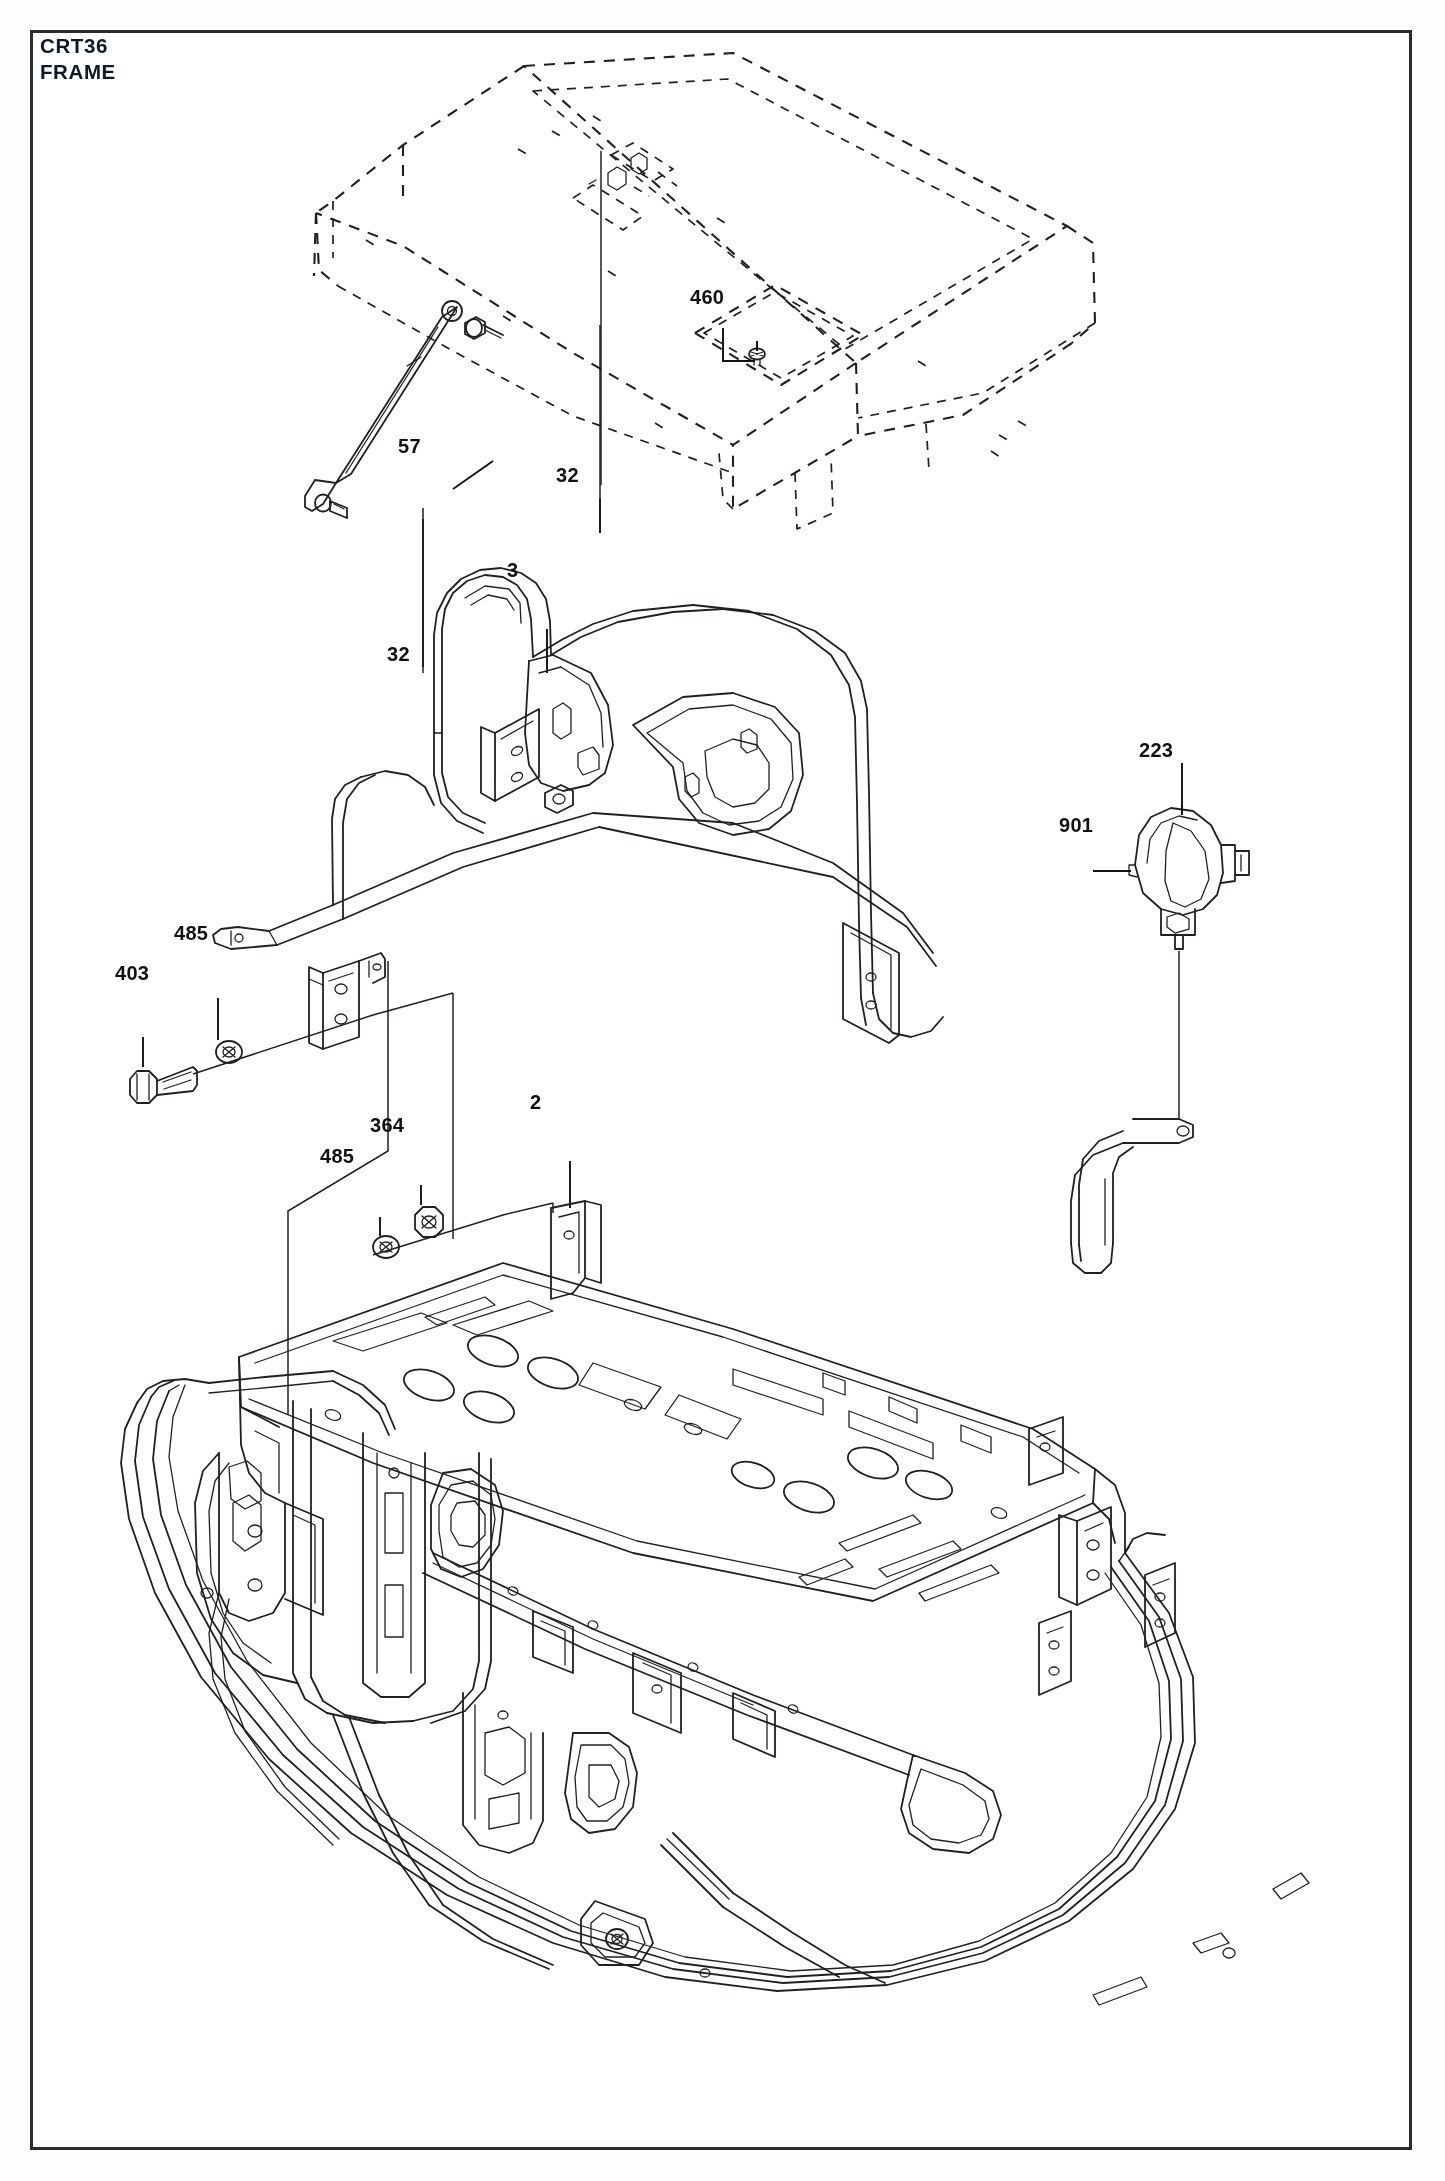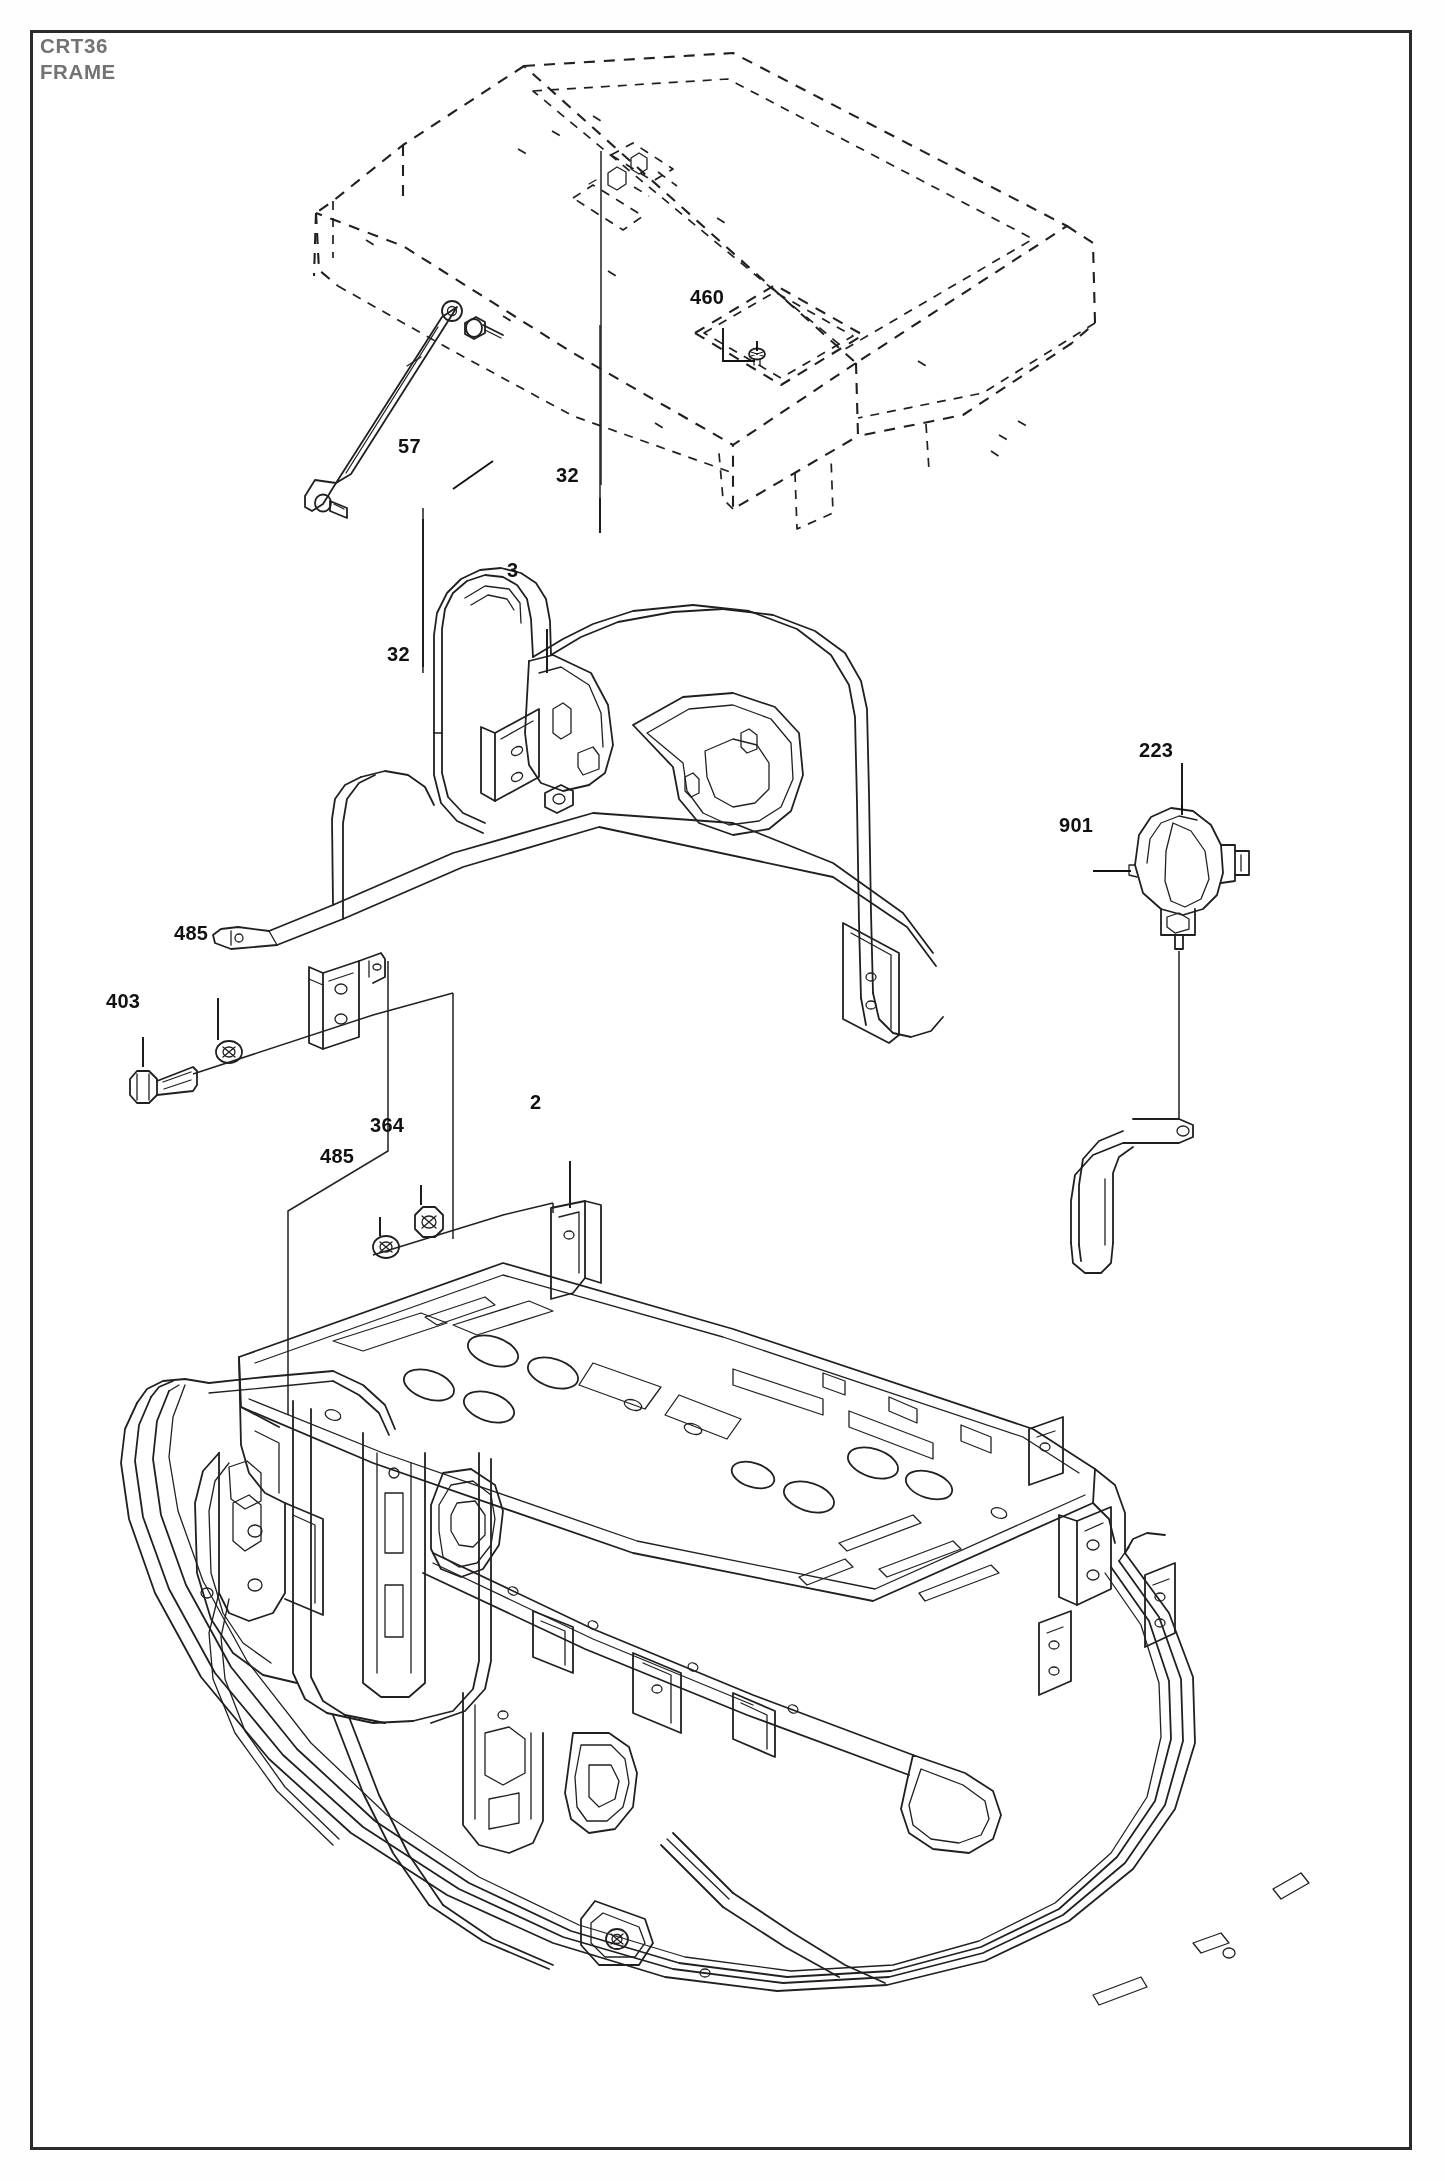--- a/index.html
+++ b/index.html
@@ -35,21 +35,21 @@
     position: absolute;
     left: 40px;
     top: 33px;
     line-height: 1.28;
     z-index: 40;
   }
   #title-block .t-line {
     font-size: 20.5px;
     font-weight: bold;
     letter-spacing: 0.6px;
-    color: #737373;
+    color: #0f172a;
     white-space: nowrap;
   }
   #art {
     position: absolute;
     left: 33px;
     top: 33px;
     width: 1376px;
     height: 2114px;
   }
   .callout {
@@ -544,18 +544,18 @@
   </svg>
 
   <div class="callout" style="left:690px;  top:286px;">460</div>
   <div class="callout" style="left:398px;  top:435px;">57</div>
   <div class="callout" style="left:556px;  top:464px;">32</div>
   <div class="callout" style="left:387px;  top:643px;">32</div>
   <div class="callout" style="left:507px;  top:559px;">3</div>
   <div class="callout" style="left:1139px; top:739px;">223</div>
   <div class="callout" style="left:1059px; top:814px;">901</div>
   <div class="callout" style="left:174px;  top:922px;">485</div>
-  <div class="callout" style="left:106px;  top:962px;margin-top:28px;">403</div>
+  <div class="callout" style="left:115px;  top:962px;">403</div>
   <div class="callout" style="left:370px;  top:1114px;">364</div>
   <div class="callout" style="left:320px;  top:1145px;">485</div>
   <div class="callout" style="left:530px;  top:1091px;">2</div>
 
 </div>
 
 </body></html>

